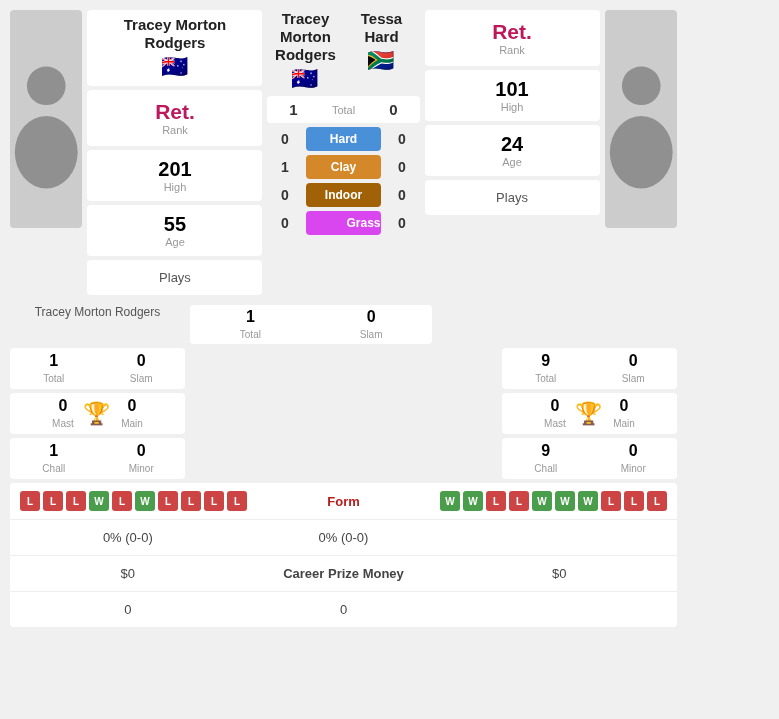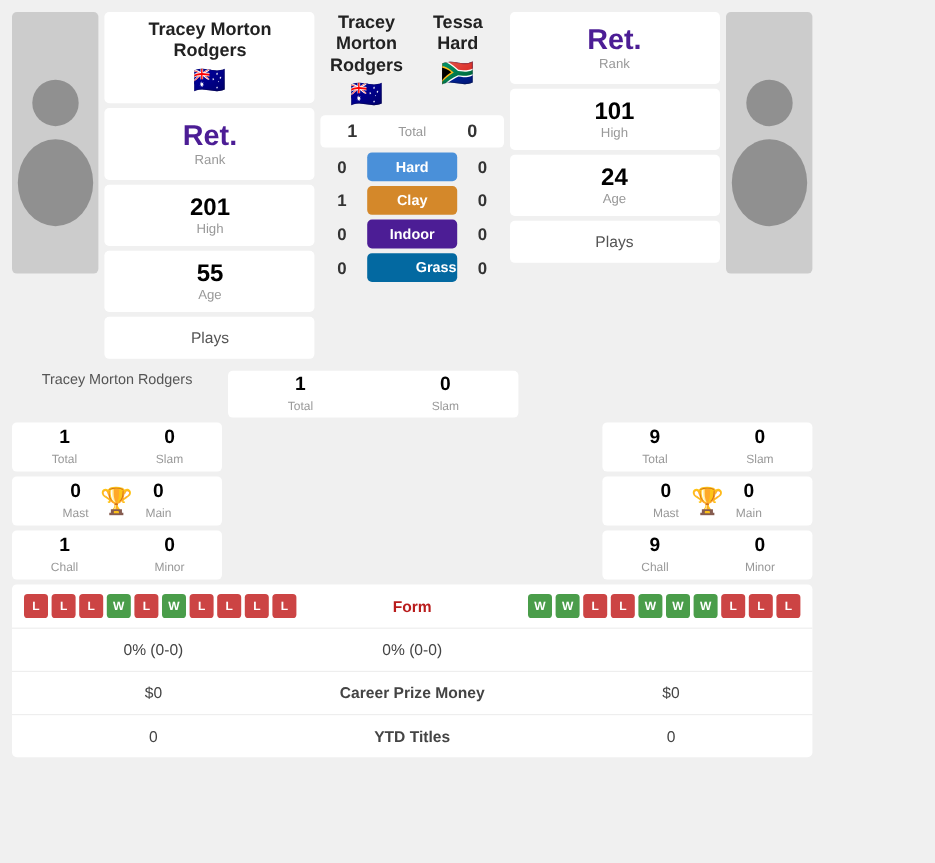--- a/index.html
+++ b/index.html
@@ -132,35 +132,35 @@
       color: white;
       font-size: 12px;
       font-weight: bold;
       text-align: center;
       padding: 5px 0;
       border-radius: 4px;
     }
 
     .surf-hard { background: #4a90d9; }
     .surf-clay { background: #d4882a; }
-    .surf-indoor { background: #4c1d95; }
-    .surf-grass { background: #0369a1; padding-left: 40px; }
+    .surf-indoor { background: #a16207; }
+    .surf-grass { background: #d946ef; padding-left: 40px; }
 
     
     .side-rank-box {
       background: white;
       border-radius: 4px;
       padding: 10px 8px;
       text-align: center;
     }
 
     .side-rank-box .ret {
-      font-size: 24px;
-      font-weight: bold;
-      color: #4c1d95;
+      font-size: 21px;
+      font-weight: bold;
+      color: #be185d;
     }
 
     .side-rank-box .rank-lbl {
       font-size: 11px;
       color: #999;
     }
 
     .side-stat-box {
       background: white;
       border-radius: 4px;
@@ -522,19 +522,18 @@
     </div>
 
     <div class="stats-row">
       <div class="stats-left-val">$0</div>
       <div class="stats-center-lbl">Career Prize Money</div>
       <div class="stats-right-val">$0</div>
     </div>
 
     <div class="stats-row">
       <div class="stats-left-val">0</div>
-      <div class="stats-center-lbl">YTD Titles</div>
       <div class="stats-right-val">0</div>
     </div>
 
   </div>
 
 </div>
 
 </body></html>

